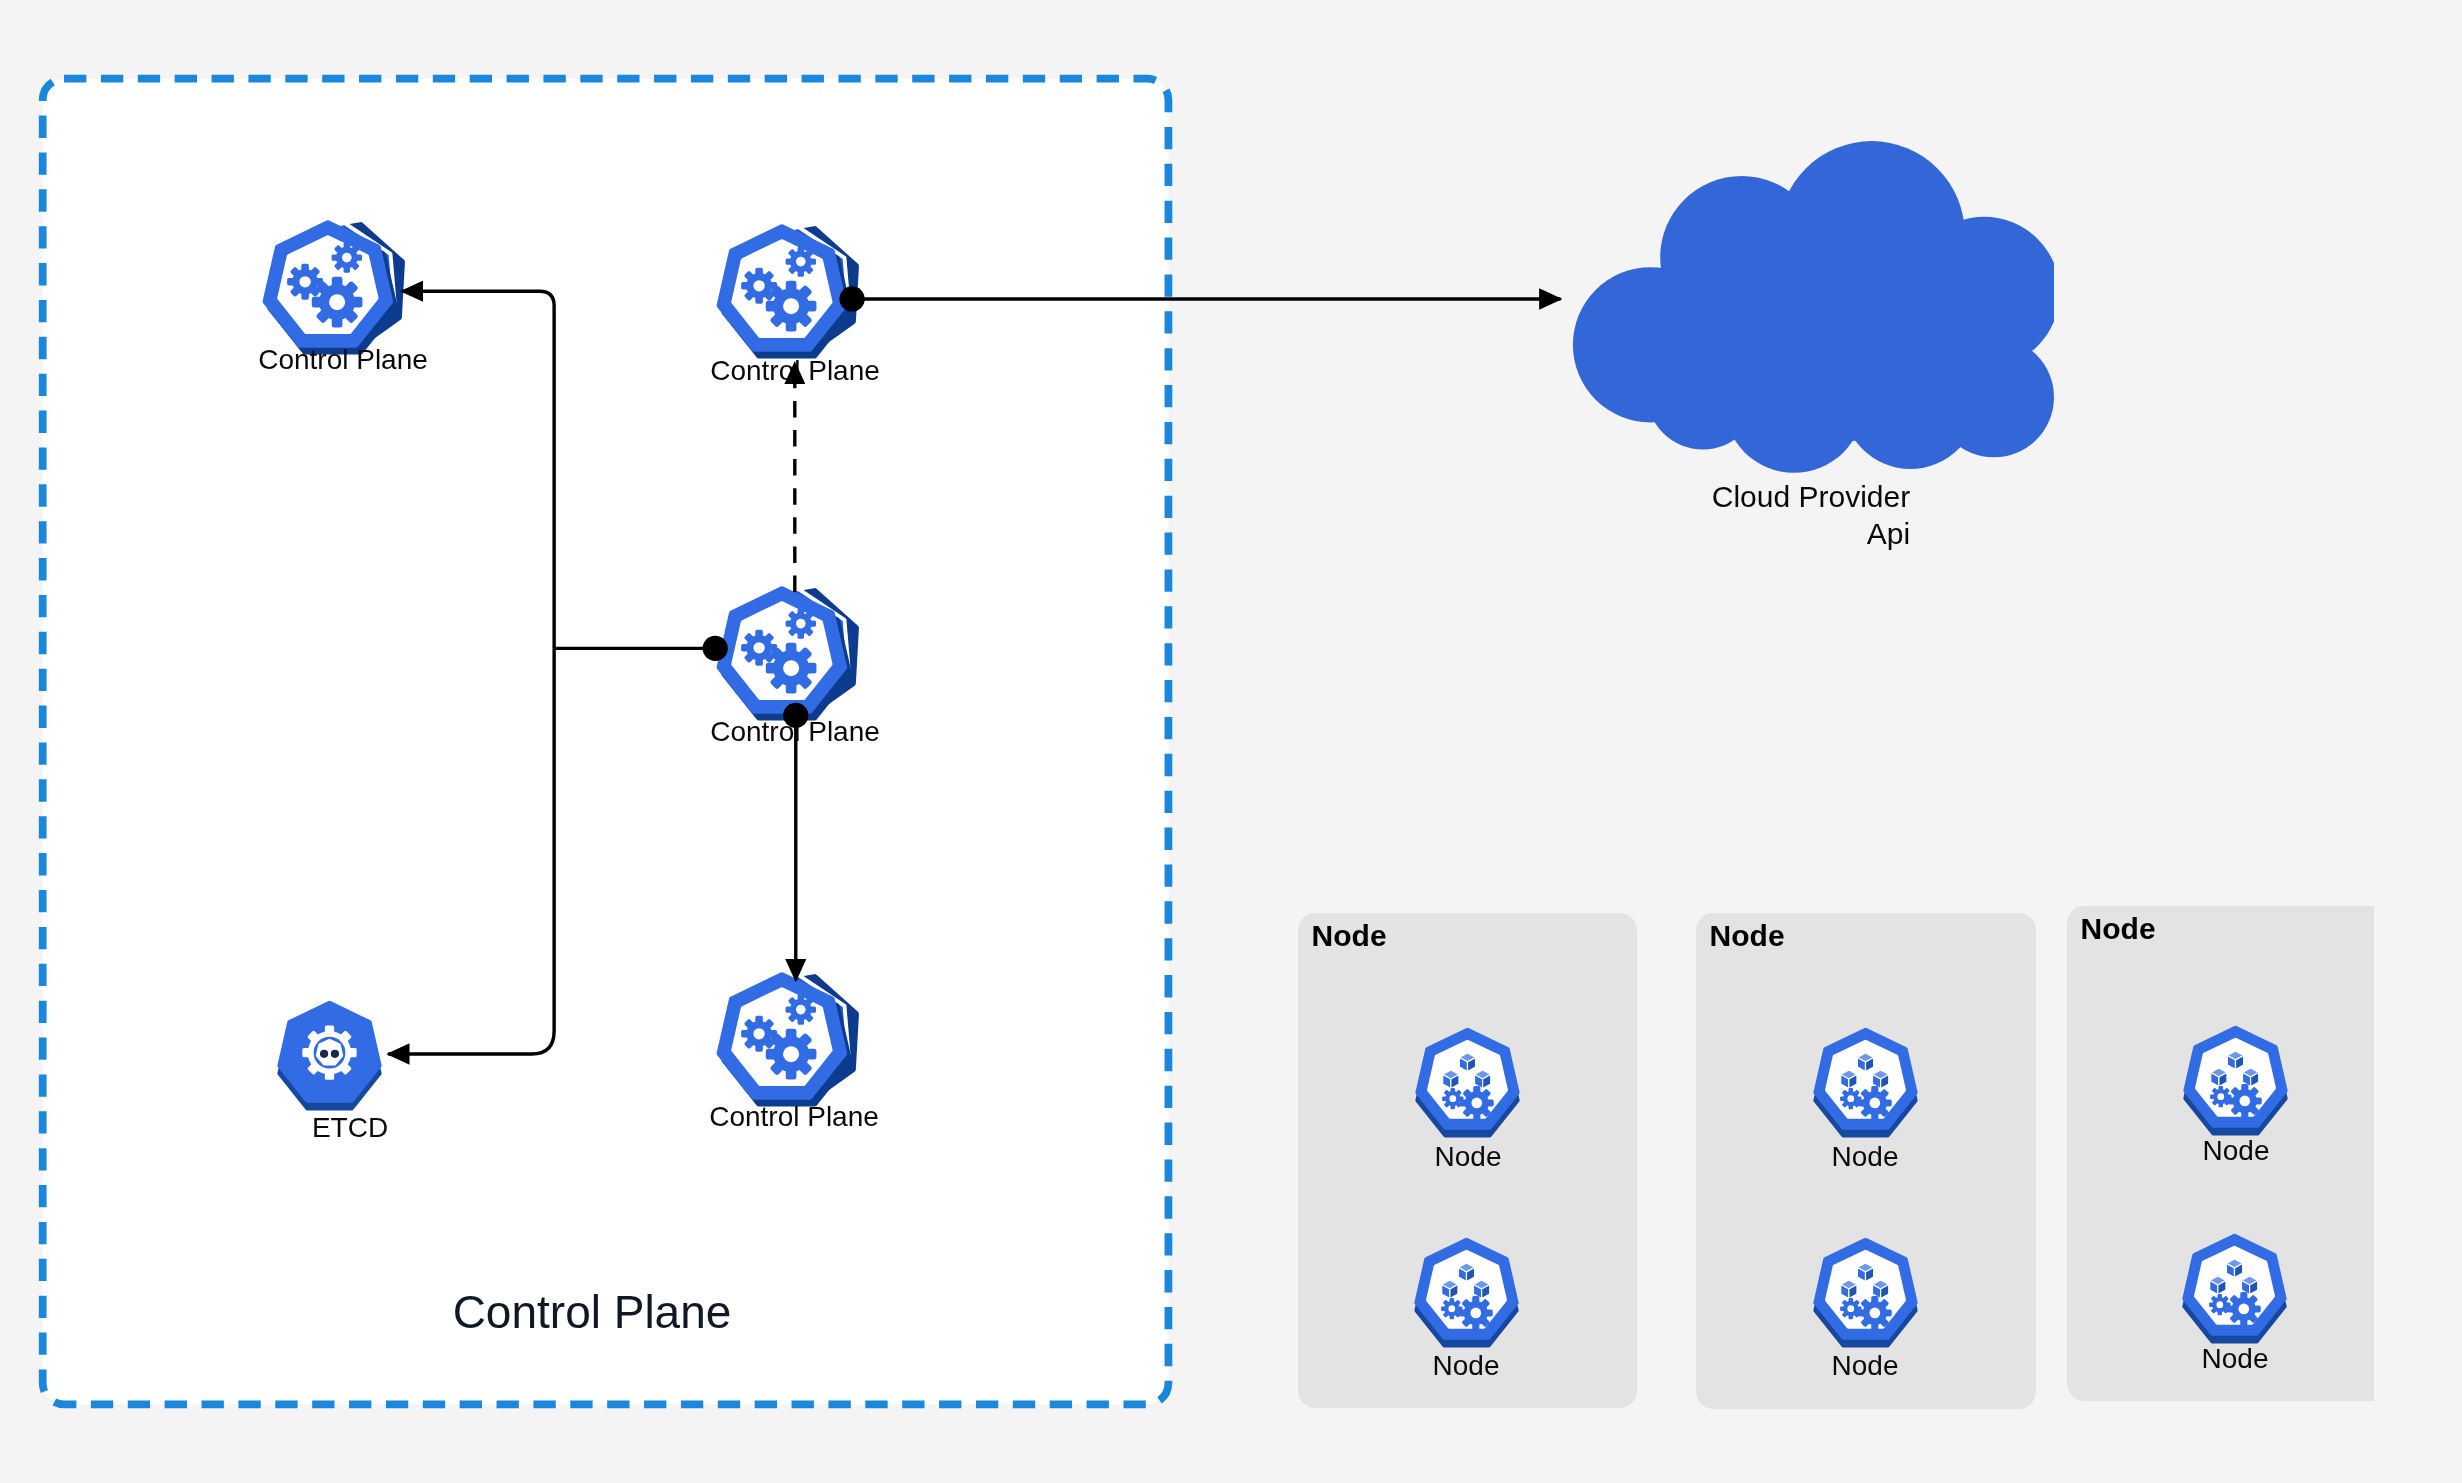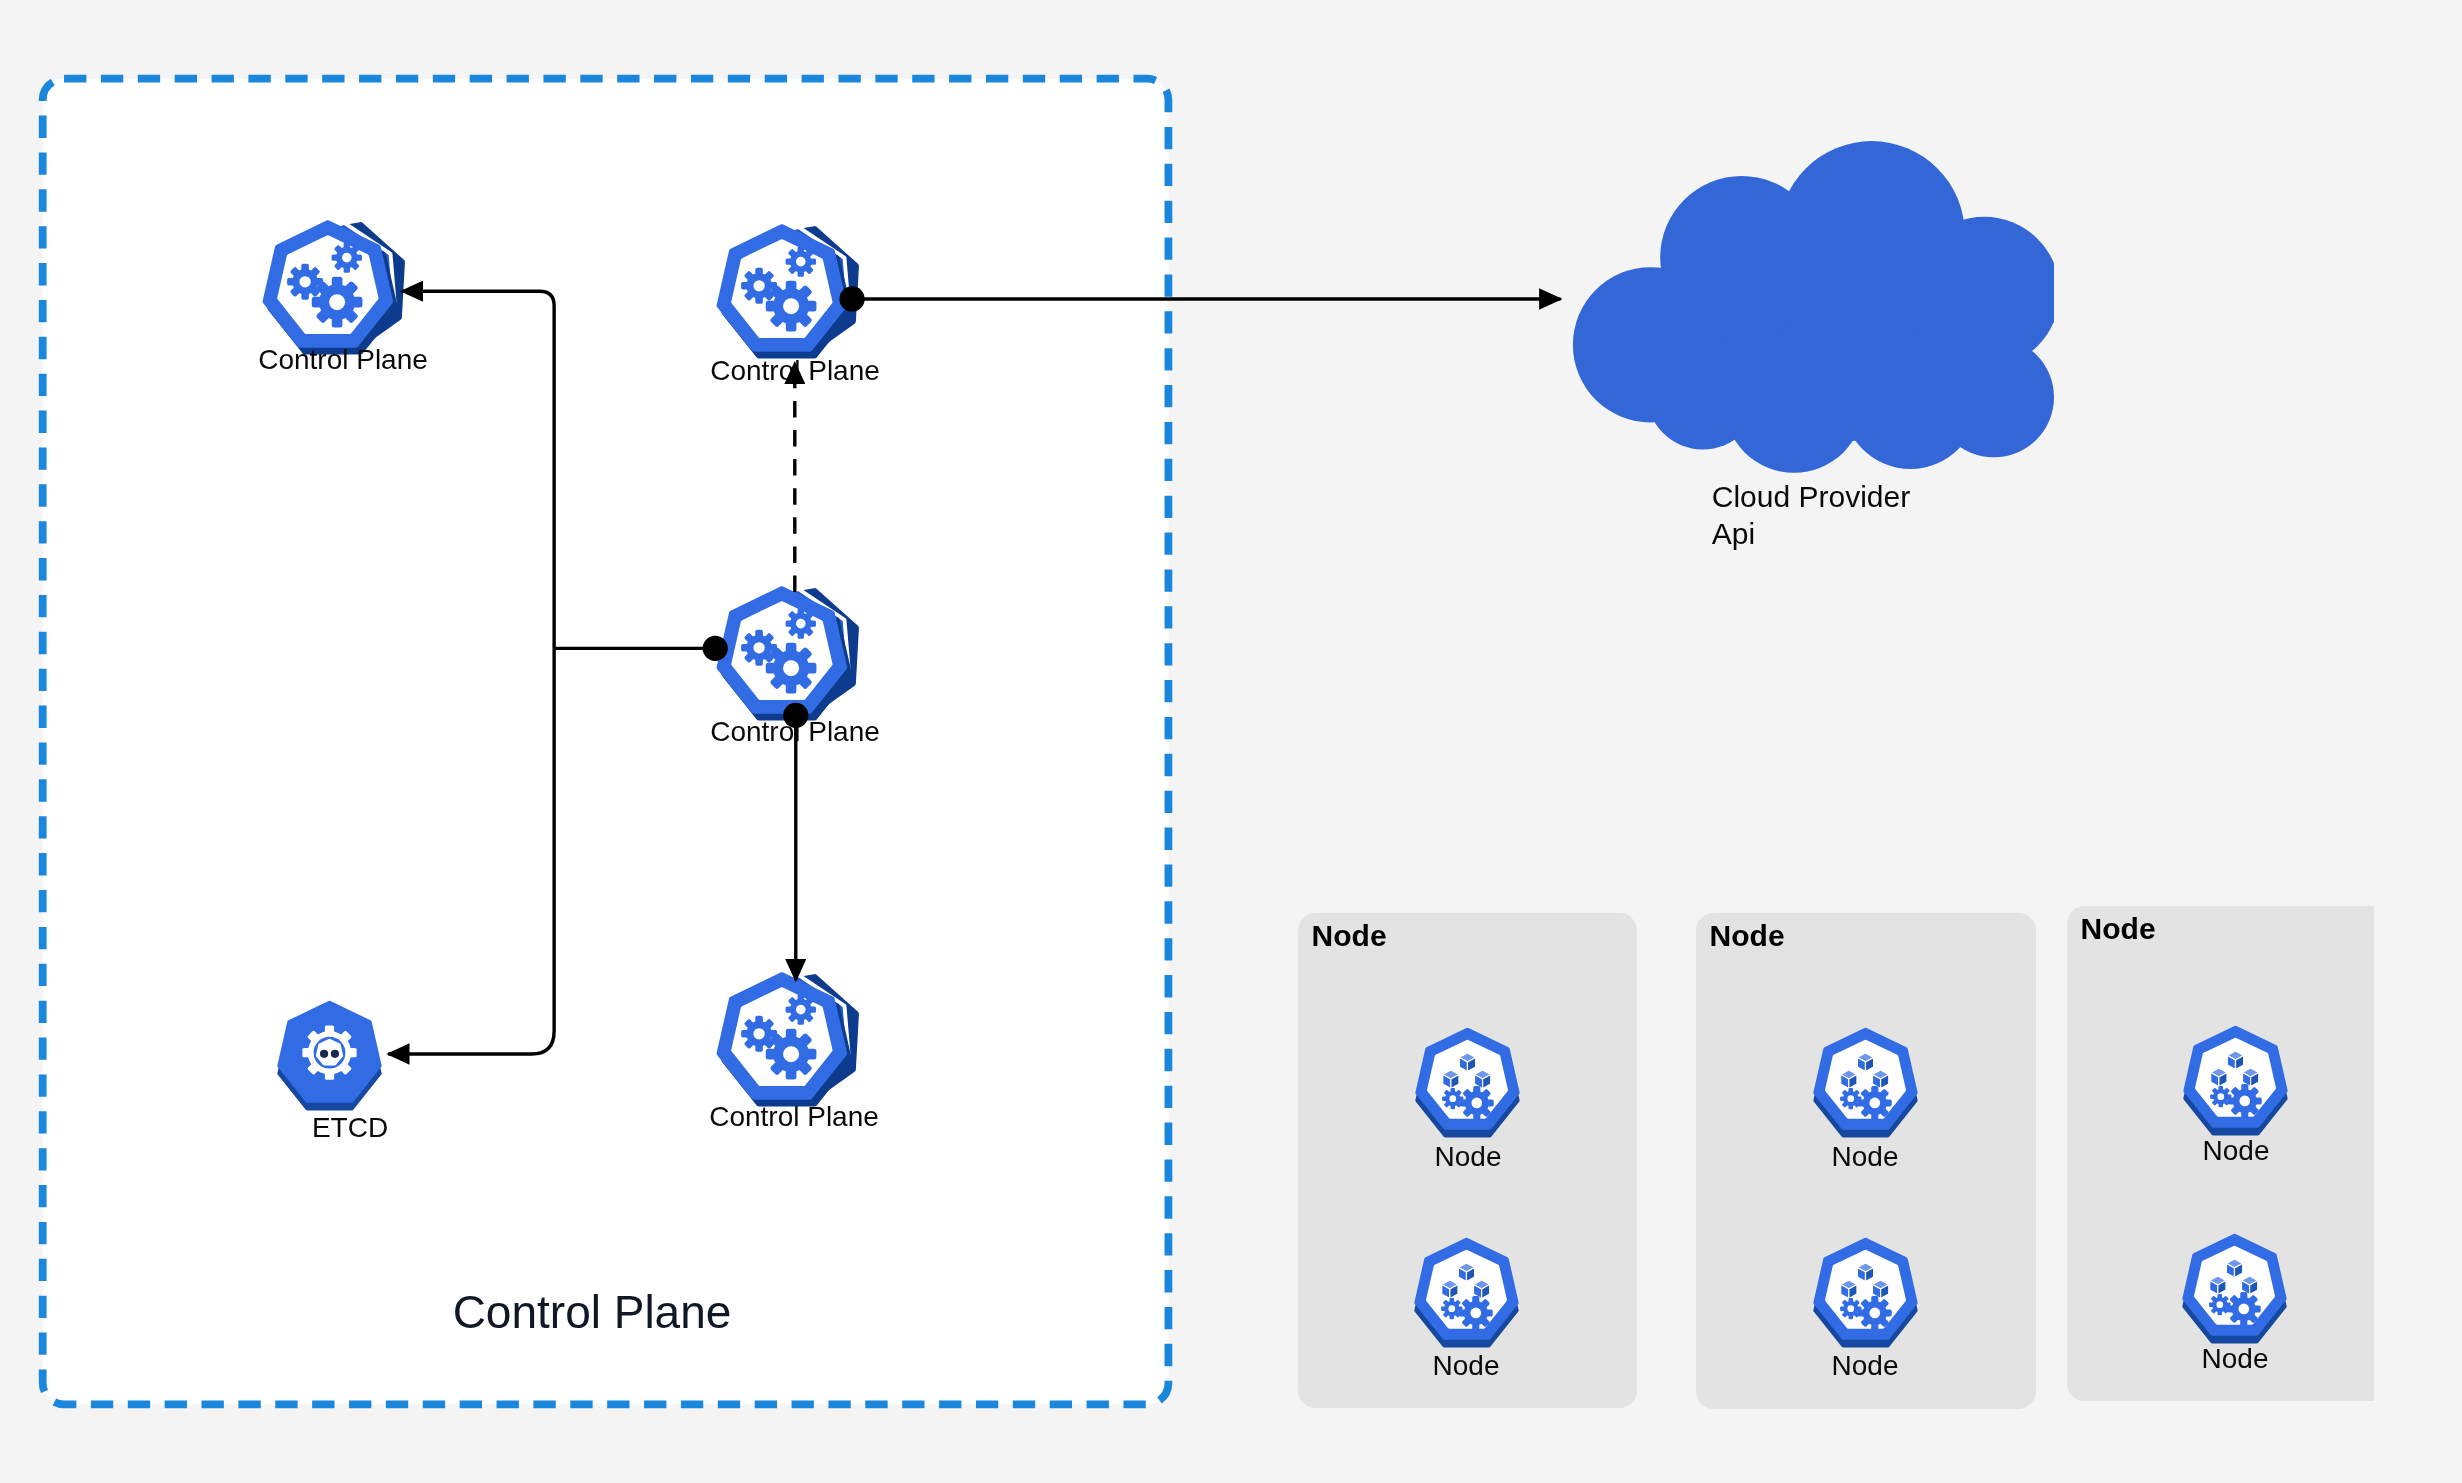--- a/index.html
+++ b/index.html
@@ -8,21 +8,21 @@
   .layer{position:absolute;left:0;top:0;pointer-events:none;}
   .boundary-layer{z-index:1;}
   .connector-layer{z-index:5;}
   .icon-node{position:absolute;z-index:3;}
   .cloud{position:absolute;left:1569px;top:139px;z-index:2;}
   .icon-label{position:absolute;z-index:4;transform:translateX(-50%);
               font-size:28px;color:#0a0a0a;white-space:nowrap;}
   .big-label{position:absolute;left:592px;top:1285px;z-index:3;transform:translateX(-50%);
              font-size:46px;color:#101826;white-space:nowrap;}
   .cloud-label{position:absolute;left:1811px;top:478px;z-index:3;transform:translateX(-50%);
-               font-size:30px;line-height:37px;text-align:left;color:#0a0a0a;}
+               font-size:30px;line-height:37px;text-align:right;color:#0a0a0a;}
   .node-box{position:absolute;z-index:2;background:#e3e3e3;border-radius:17.5px;}
   .node-box-title{font-weight:bold;font-size:30px;color:#000;padding:5.8px 0 0 13.6px;}
   .defs-holder{position:absolute;width:0;height:0;overflow:hidden;}
 </style>
 </head>
 <body>
 
 <div class="canvas">
 
   <svg class="defs-holder" aria-hidden="true">

